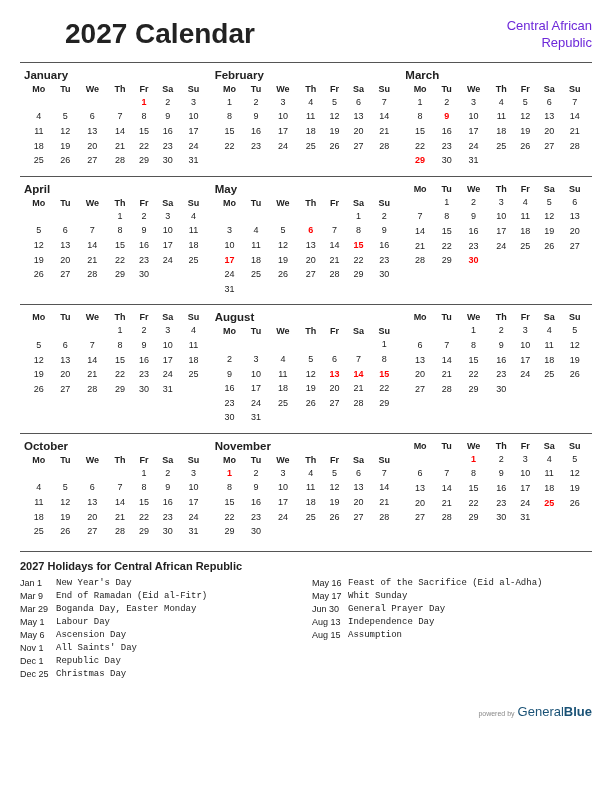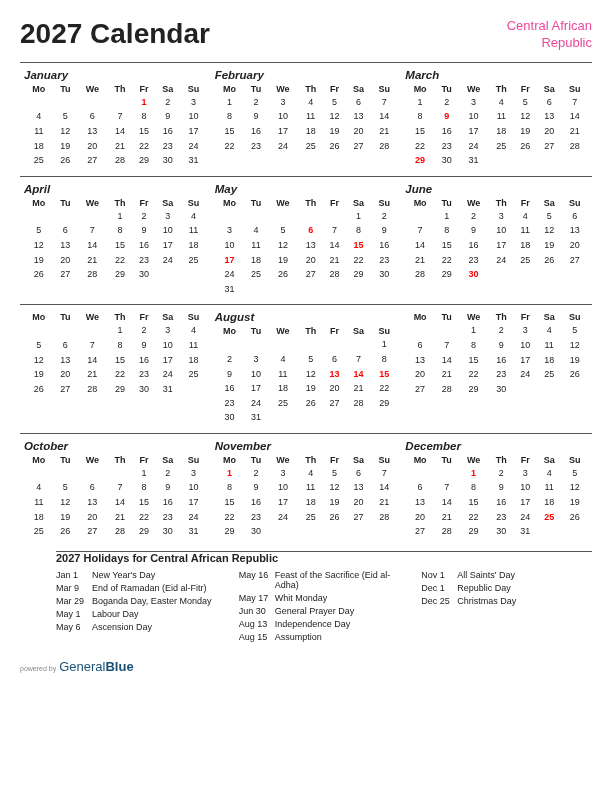--- a/index.html
+++ b/index.html
@@ -15,41 +15,41 @@
     .header-row {
       display: flex;
       justify-content: space-between;
       align-items: flex-start;
       margin-bottom: 10px;
     }
     .main-title {
       font-size: 28px;
       font-weight: bold;
       color: #222;
+      margin-left: 45px;
     }
     .country-name {
       font-size: 13px;
       text-align: right;
-      color: #ec4899;
+      color: #6d28d9;
       line-height: 1.3;
     }
     .months-grid {
       display: grid;
       grid-template-columns: 1fr 1fr 1fr;
       gap: 0;
     }
     .month-block {
       border-top: 1.5px solid #555;
       padding: 6px 4px 8px 4px;
     }
     .month-name {
       font-weight: bold;
       font-size: 11.5px;
       margin-bottom: 2px;
-      font-style: italic;
     }
     .cal-table {
       width: 100%;
       border-collapse: collapse;
       font-size: 9.5px;
     }
     .cal-table th {
       text-align: center;
       font-weight: bold;
       padding: 1px 0;
@@ -58,51 +58,52 @@
     .cal-table td {
       text-align: center;
       padding: 1px 0;
       font-size: 9px;
       line-height: 1.4;
     }
     .red { color: red; font-weight: bold; }
     .holidays-section {
       border-top: 1.5px solid #555;
       margin-top: 4px;
-      margin-left: 36px;
+      padding-top: 8px;
     }
     .holidays-title {
       font-weight: bold;
       font-size: 11px;
       margin-bottom: 6px;
     }
     .holidays-grid {
       display: grid;
-      grid-template-columns: 1fr 1fr 1fr;
+      grid-template-columns: 1fr 1fr;
       gap: 0 12px;
     }
     .holiday-item {
       display: flex;
       gap: 4px;
       margin-bottom: 3px;
       font-size: 9px;
     }
     .holiday-date {
       white-space: nowrap;
       min-width: 32px;
       color: #222;
     }
     .holiday-name {
       color: #222;
+      font-family: Liberation Mono, monospace;
     }
     .footer {
       display: flex;
-      justify-content: flex-start;
+      justify-content: flex-end;
       align-items: center;
-      margin-top: 14px;
+      margin-top: 22px;
     }
     .powered-by {
       font-size: 7px;
       color: #888;
       margin-right: 3px;
       align-self: flex-end;
       margin-bottom: 2px;
     }
     .general-blue {
       font-size: 13px;
@@ -433,21 +434,20 @@
             <td></td>
             <td></td>
             <td></td>
             <td></td>
             <td></td>
           </tr>
         </tbody>
       </table>
     </div>
     <div class="month-block">
-      <div class="month-name">June</div>
       <table class="cal-table">
         <thead>
           <tr>
             <th>Mo</th>
             <th>Tu</th>
             <th>We</th>
             <th>Th</th>
             <th>Fr</th>
             <th>Sa</th>
             <th>Su</th>
@@ -818,21 +818,20 @@
             <td></td>
             <td></td>
             <td></td>
             <td></td>
             <td></td>
           </tr>
         </tbody>
       </table>
     </div>
     <div class="month-block">
-      <div class="month-name">December</div>
       <table class="cal-table">
         <thead>
           <tr>
             <th>Mo</th>
             <th>Tu</th>
             <th>We</th>
             <th>Th</th>
             <th>Fr</th>
             <th>Sa</th>
             <th>Su</th>
@@ -914,21 +913,21 @@
           <span class="holiday-name">Ascension Day</span>
         </div>
       </div>
       <div>
         <div class="holiday-item">
           <span class="holiday-date">May 16</span>
           <span class="holiday-name">Feast of the Sacrifice (Eid al-Adha)</span>
         </div>
         <div class="holiday-item">
           <span class="holiday-date">May 17</span>
-          <span class="holiday-name">Whit Monday</span>
+          <span class="holiday-name">Whit Sunday</span>
         </div>
         <div class="holiday-item">
           <span class="holiday-date">Jun 30</span>
           <span class="holiday-name">General Prayer Day</span>
         </div>
         <div class="holiday-item">
           <span class="holiday-date">Aug 13</span>
           <span class="holiday-name">Independence Day</span>
         </div>
         <div class="holiday-item">

